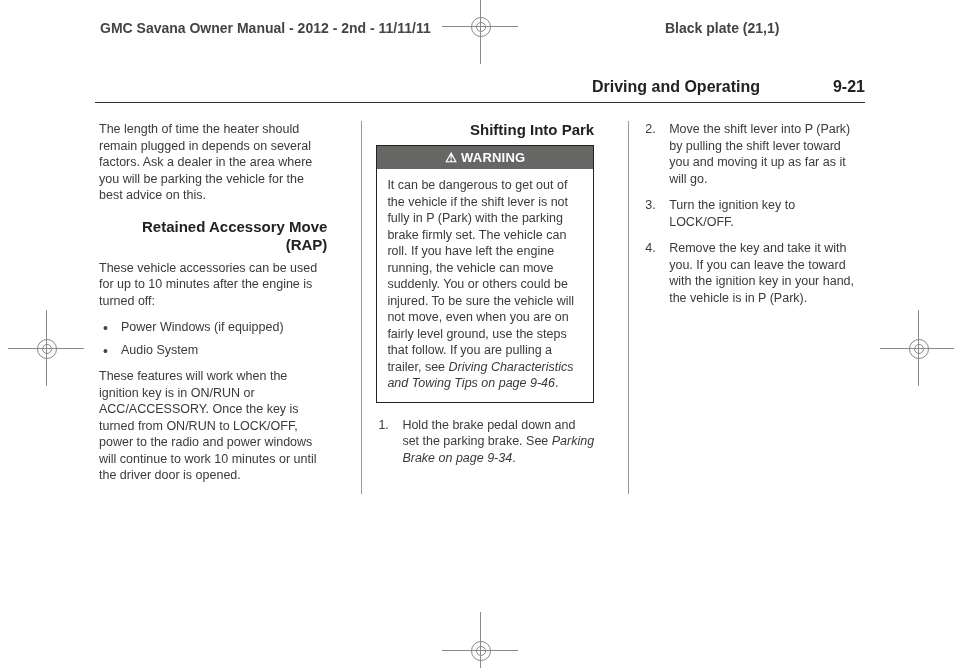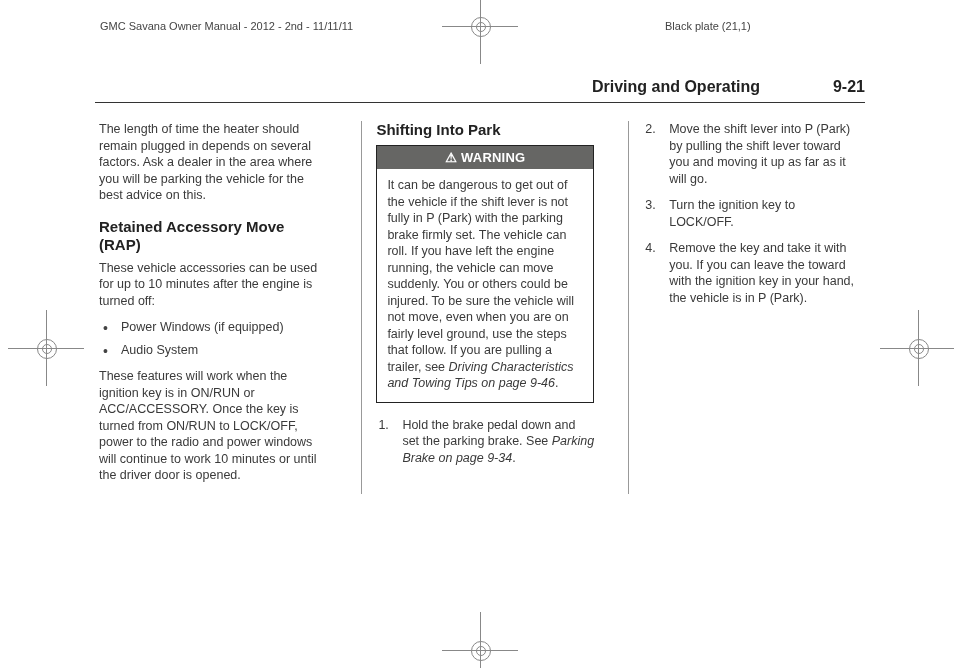--- a/index.html
+++ b/index.html
@@ -12,22 +12,23 @@
     height: 668px;
     position: relative;
     overflow: hidden;
   }
   .header-meta {
     position: absolute;
     top: 16px;
     left: 0;
     right: 16px;
     height: 30px;
-    font-size: 11px;
+    font-size: 14px;
     color: #444;
+    font-weight: bold;
   }
   .header-left {
     position: absolute;
     left: 100px;
     top: 4px;
   }
   .header-right {
     position: absolute;
     left: 665px;
     top: 4px;
@@ -95,20 +96,21 @@
     line-height: 1.32;
     color: #3a3a3a;
   }
   .col + .col { border-left: 0.6px solid #999; padding-left: 14px; margin-left: 14px; }
   .h2 {
     font-weight: bold;
     font-size: 15px;
     color: #222;
     line-height: 1.2;
     margin: 14px 0 6px 0;
+    text-align: right;
   }
   .h2.first { margin-top: 0; }
   p { margin: 0 0 10px 0; }
   ul.bul { list-style: none; padding: 0; margin: 0 0 10px 0; }
   ul.bul li { position: relative; padding-left: 22px; margin-bottom: 6px; }
   ul.bul li::before {
     content: "•"; position: absolute; left: 4px; top: 0; font-size: 14px; color:#444;
   }
   ol.num { list-style: none; padding: 0; margin: 0; counter-reset: step; }
   ol.num > li { position: relative; padding-left: 26px; margin-bottom: 10px; }

